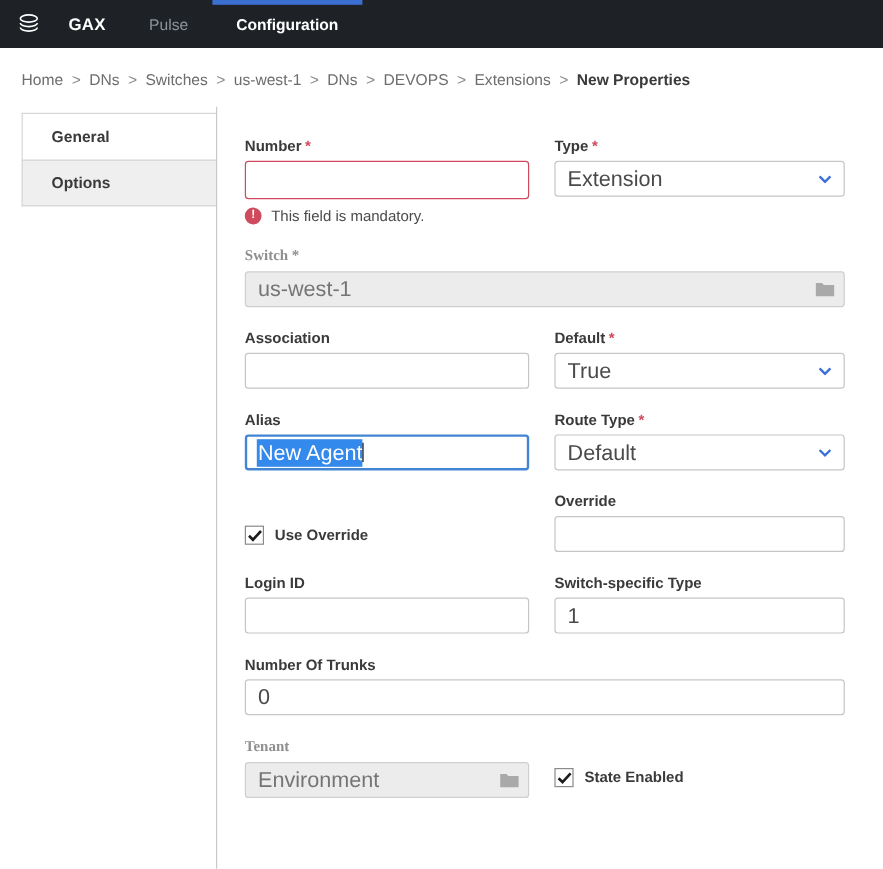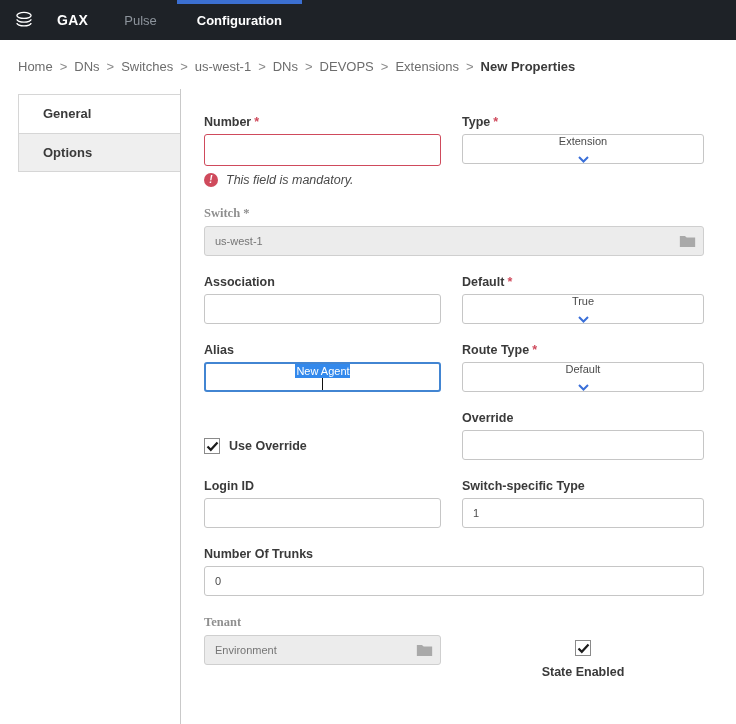--- a/index.html
+++ b/index.html
@@ -37,45 +37,45 @@
   .span2 { grid-column:1 / 3; }
 
   .field { margin-bottom:19px; }
   .field-label { font-size:12.5px; font-weight:bold; color:#3a3a3a; margin-bottom:5px; }
   .field-label .req { color:#cf4a5c; margin-left:3px; font-weight:bold; }
   .field-label.disabled, .field-label.disabled .req { color:#8f8f8f;font-family:Liberation Serif, serif; }
 
   .input-wrap { position:relative; }
   input.text-input, .fake-input, .select-box {
     width:100%; height:30px; border:1px solid #c6c6c6; border-radius:3px;
-    background:#ffffff; font-family:"Liberation Sans", sans-serif; font-size:11px;
-    color:#4a4a4a; padding:0 10px; outline:none; display:block;flex-direction:column; }
+    background:#ffffff; font-family:"Liberation Sans", sans-serif; font-size:18px;
+    color:#4a4a4a; padding:0 10px; outline:none; display:block; }
   input.text-input.error { border:1px solid #cf4a5c; height:32px; }
   input.text-input.disabled { background:#ececec; color:#757575; border-color:#cfcfcf; }
   .fake-input { display:flex; align-items:center;text-align:right; }
   .fake-input.focused { border:2px solid #4285d2; padding:0 8px; }
   .sel-text { background:#3389ec; color:#ffffff; padding:1px 0 1px 1px; }
   .caret-bar { display:inline-block; width:1px; height:16px; background:#111111; margin-left:0; }
 
   .select-box { display:flex; align-items:center; justify-content:space-between;
     cursor:pointer; }
   .chevron svg { display:block; }
 
   .icon-right { position:absolute; right:8px; top:50%; transform:translateY(-50%); }
   .icon-right svg { display:block; }
 
-  .error-row { display:flex; align-items:center; gap:8px; margin-top:7px;font-style:italic; }
+  .error-row { display:flex; align-items:center; gap:8px; margin-top:7px; }
   .err-icon { width:14px; height:14px; border-radius:50%; background:#cf4a5c; color:#fff;
     font-size:10px; font-weight:bold; text-align:center; line-height:14px; flex:none; }
   .err-icon::before { content:"!"; }
   .error-text { font-size:12.5px; color:#4a4a4a; }
 
   .check-field { display:flex; align-items:center; gap:9px; }
   .check-field.push-down { margin-top:27px; }
-  .check-field.push-mid { margin-top:25px;flex-direction:column; }
+  .check-field.push-mid { margin-top:25px; }
   .checkbox { width:16px; height:16px; background:#ffffff; border:1px solid #8a8a8a;
     display:flex; align-items:center; justify-content:center; cursor:pointer; flex:none; }
   .checkbox svg { display:block; }
   .check-label { font-size:12.5px; font-weight:bold; color:#3a3a3a; }
 </style>
 </head>
 <body>
 
 <div class="topbar">
   <div class="brand">

